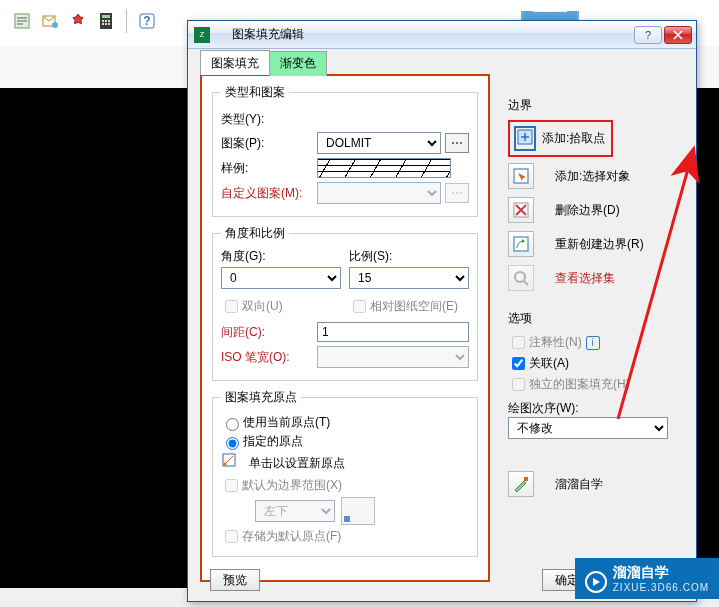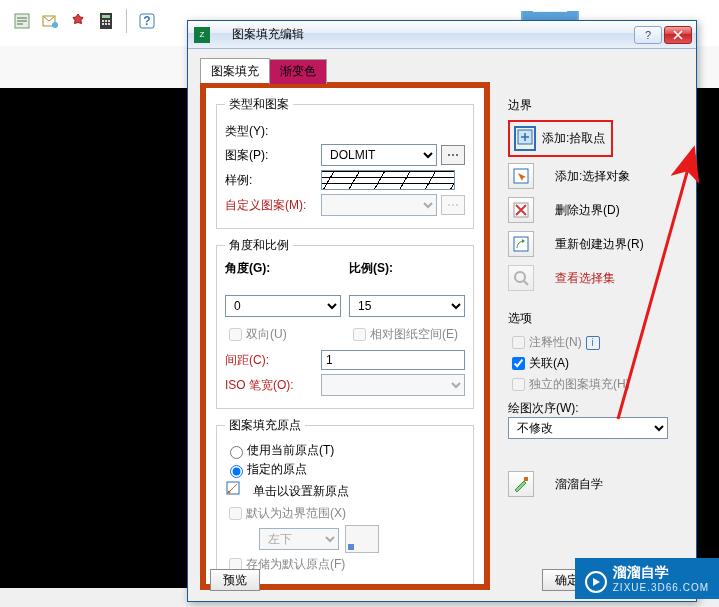--- a/index.html
+++ b/index.html
@@ -87,28 +87,28 @@
   
   .tabs {
     display:flex; position:relative; z-index:2;
   }
   .tab {
     padding:4px 10px 3px; border:1px solid #a0a0a0;
     background:#fff; border-bottom:none; position:relative; top:1px;
     margin-right:-1px;
   }
   .tab.inactive {
-    background:#be185d; top:2px; padding:3px 10px;
+    background:#86efac; top:2px; padding:3px 10px;
   }
   .tabpanel {
-    border:6px solid #c2410c; background:#fff;
+    border:2px solid #c2410c; background:#fff;
     padding:8px 10px;
     width:290px;
   }
-  .tabbed { position:absolute; left:12px; top:8px; width:324px; }
+  .tabbed { position:absolute; left:12px; top:0; width:324px; }
   .tabpanel { height:508px; overflow:hidden; }
 
   fieldset {
     border:1px solid #cfcfcf; margin:0 0 8px 0; padding:6px 8px 8px;
   }
   legend { padding:0 4px; color:#000; }
   .row { display:flex; align-items:center; margin:4px 0; gap:6px; }
   .row label { width:90px; color:#000; }
   .row label.gray, .gray { color:#b91c1c; }
   .row .ctrl { flex:1; display:flex; gap:4px; align-items:center; }
@@ -130,21 +130,21 @@
     background-image:
       repeating-linear-gradient(to bottom, #000 0 1px, transparent 1px 6px),
       repeating-linear-gradient(120deg, transparent 0 10px, #000 10px 11px, transparent 11px 22px);
   }
   .swatch-btn, .dots-btn {
     width:24px; height:20px; border:1px solid #888; background:#f3f3f3;
     display:flex; align-items:center; justify-content:center;
   }
   .cols { display:flex; gap:8px; }
   .cols .col { flex:1; }
-  .sublabel { font-size:12px; margin-bottom:18px; display:block;font-weight:bold; }
+  .sublabel { font-size:12px; margin-bottom:2px; display:block; }
   input[type=checkbox], input[type=radio] { margin-right:4px; vertical-align:middle; }
   .indent { margin-left:18px; }
   .sub-indent { margin-left:34px; }
   button.small {
     border:1px solid #8b8b8b; background:linear-gradient(#fdfdfd,#e6e6e6);
     height:22px; padding:0 12px; font-family:inherit; font-size:12px;
   }
 
   
   .rightcol {

